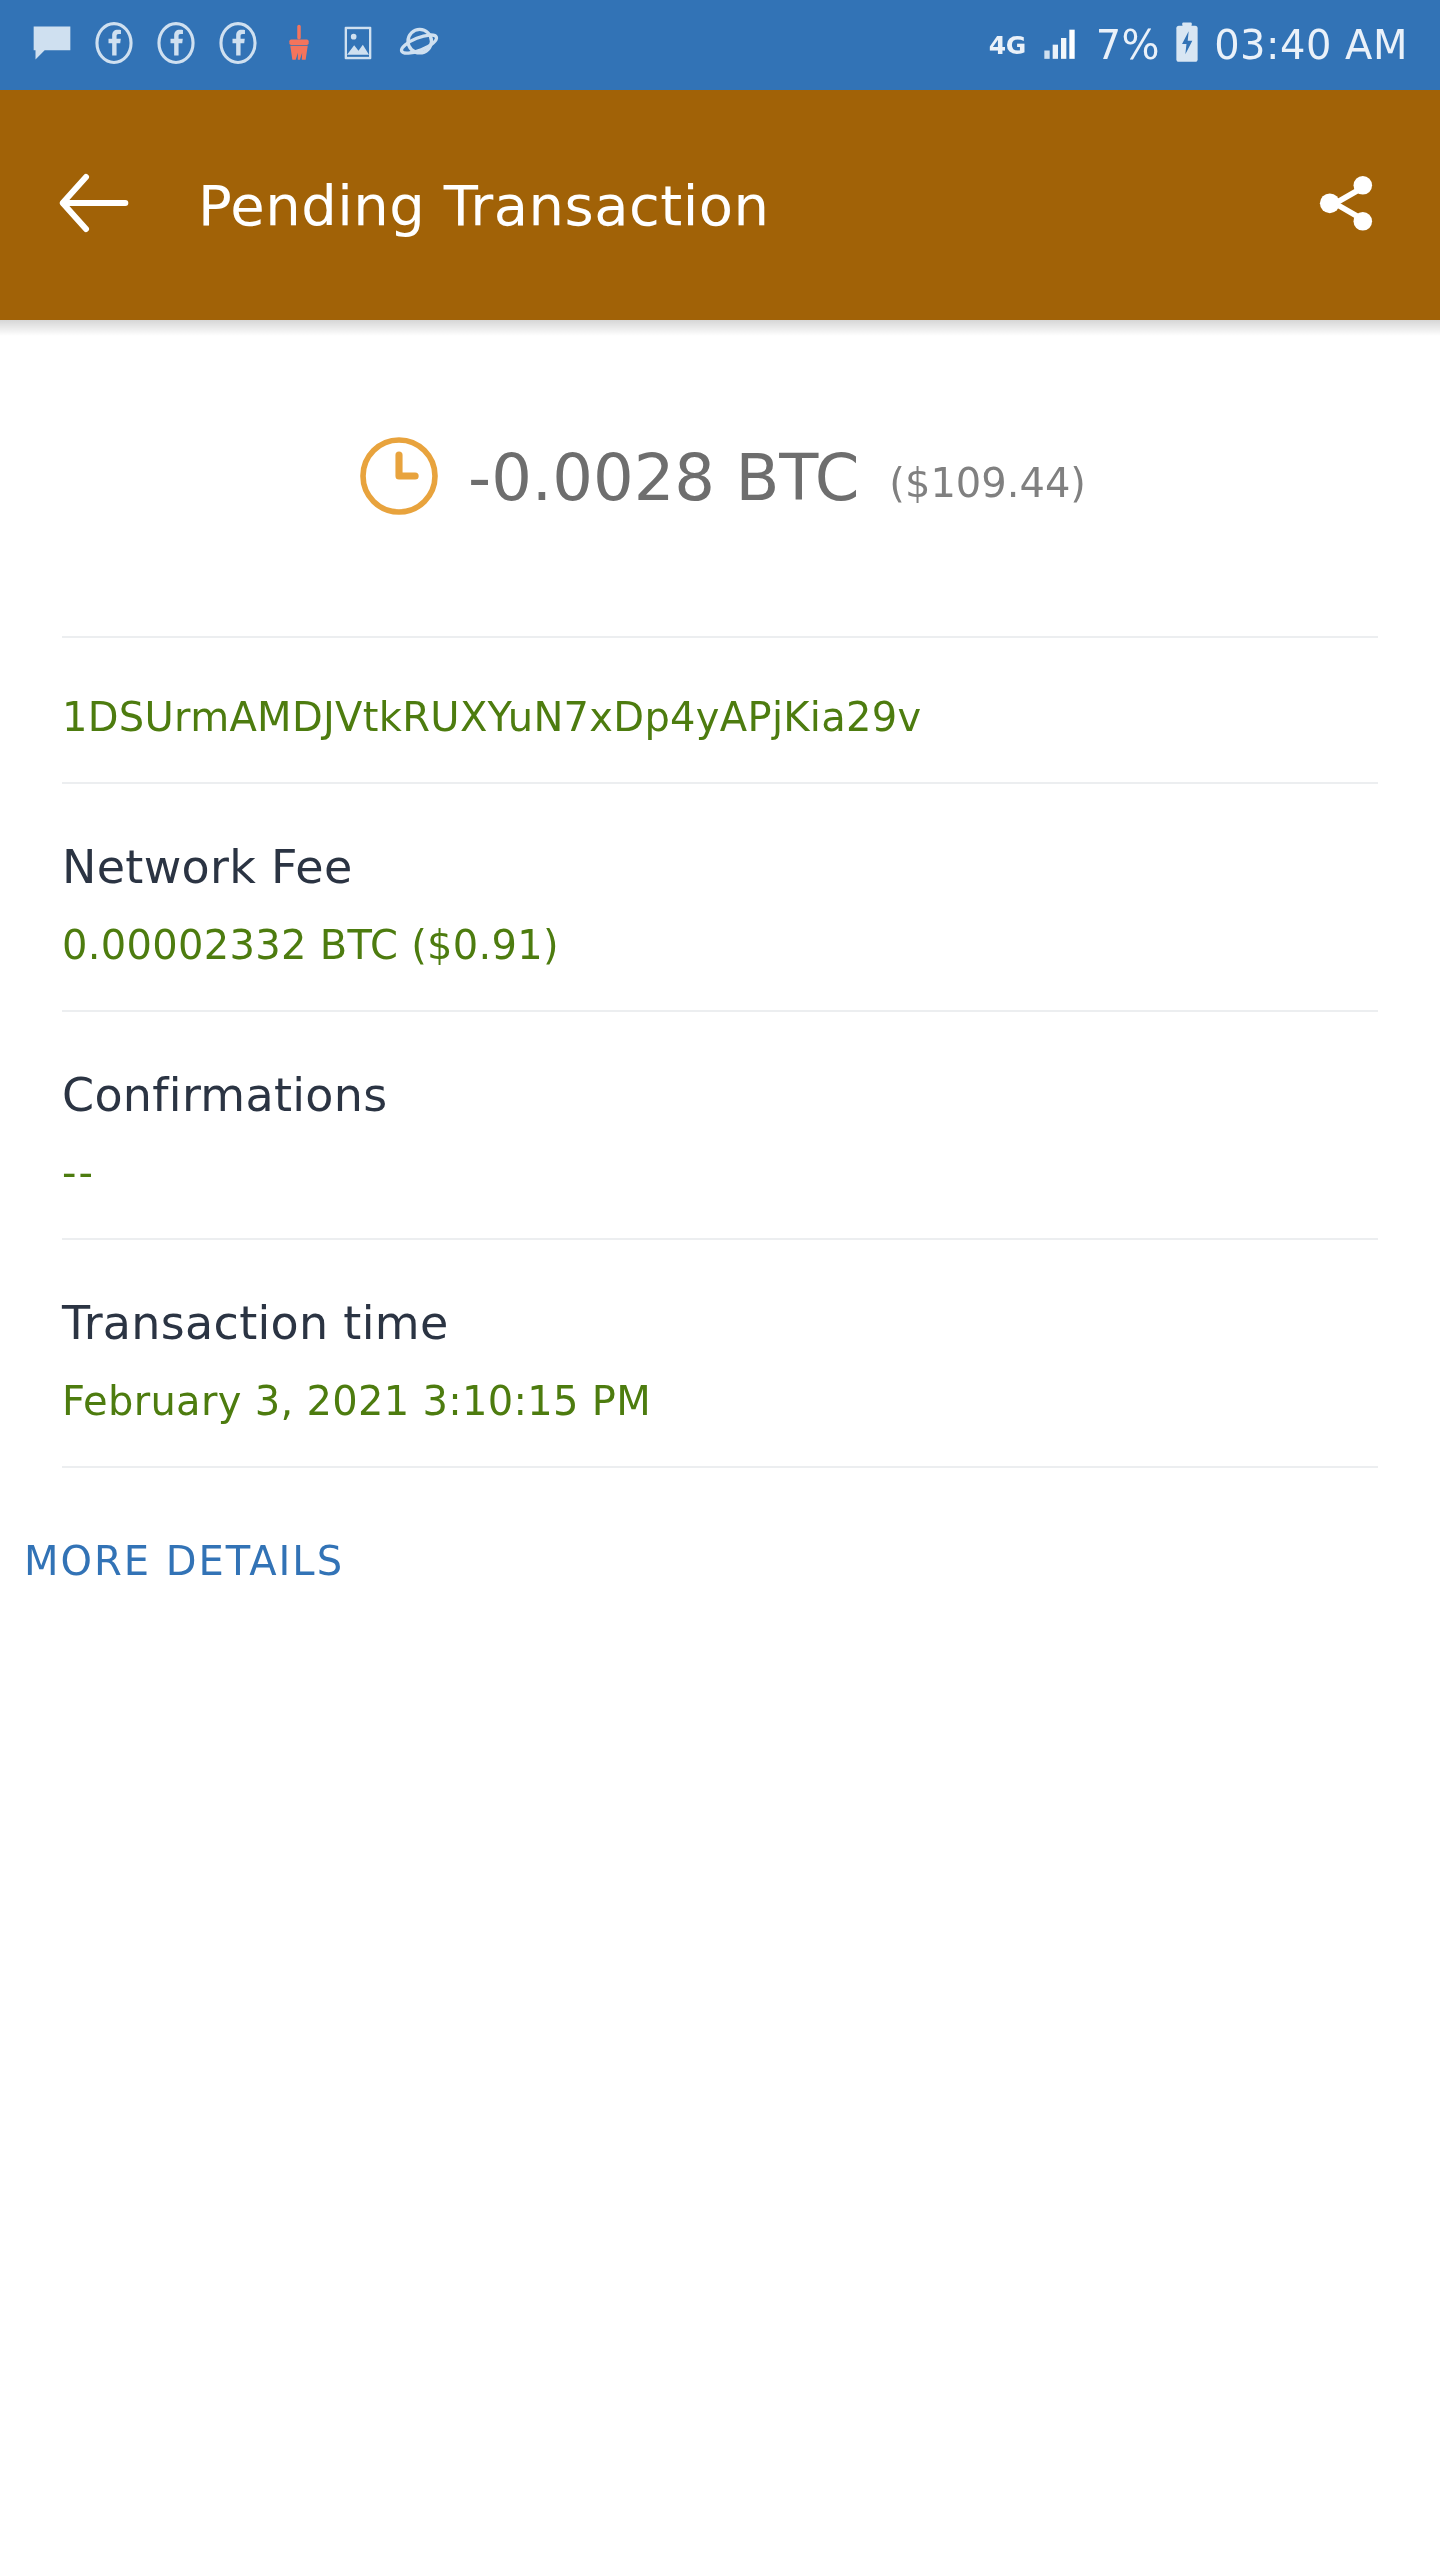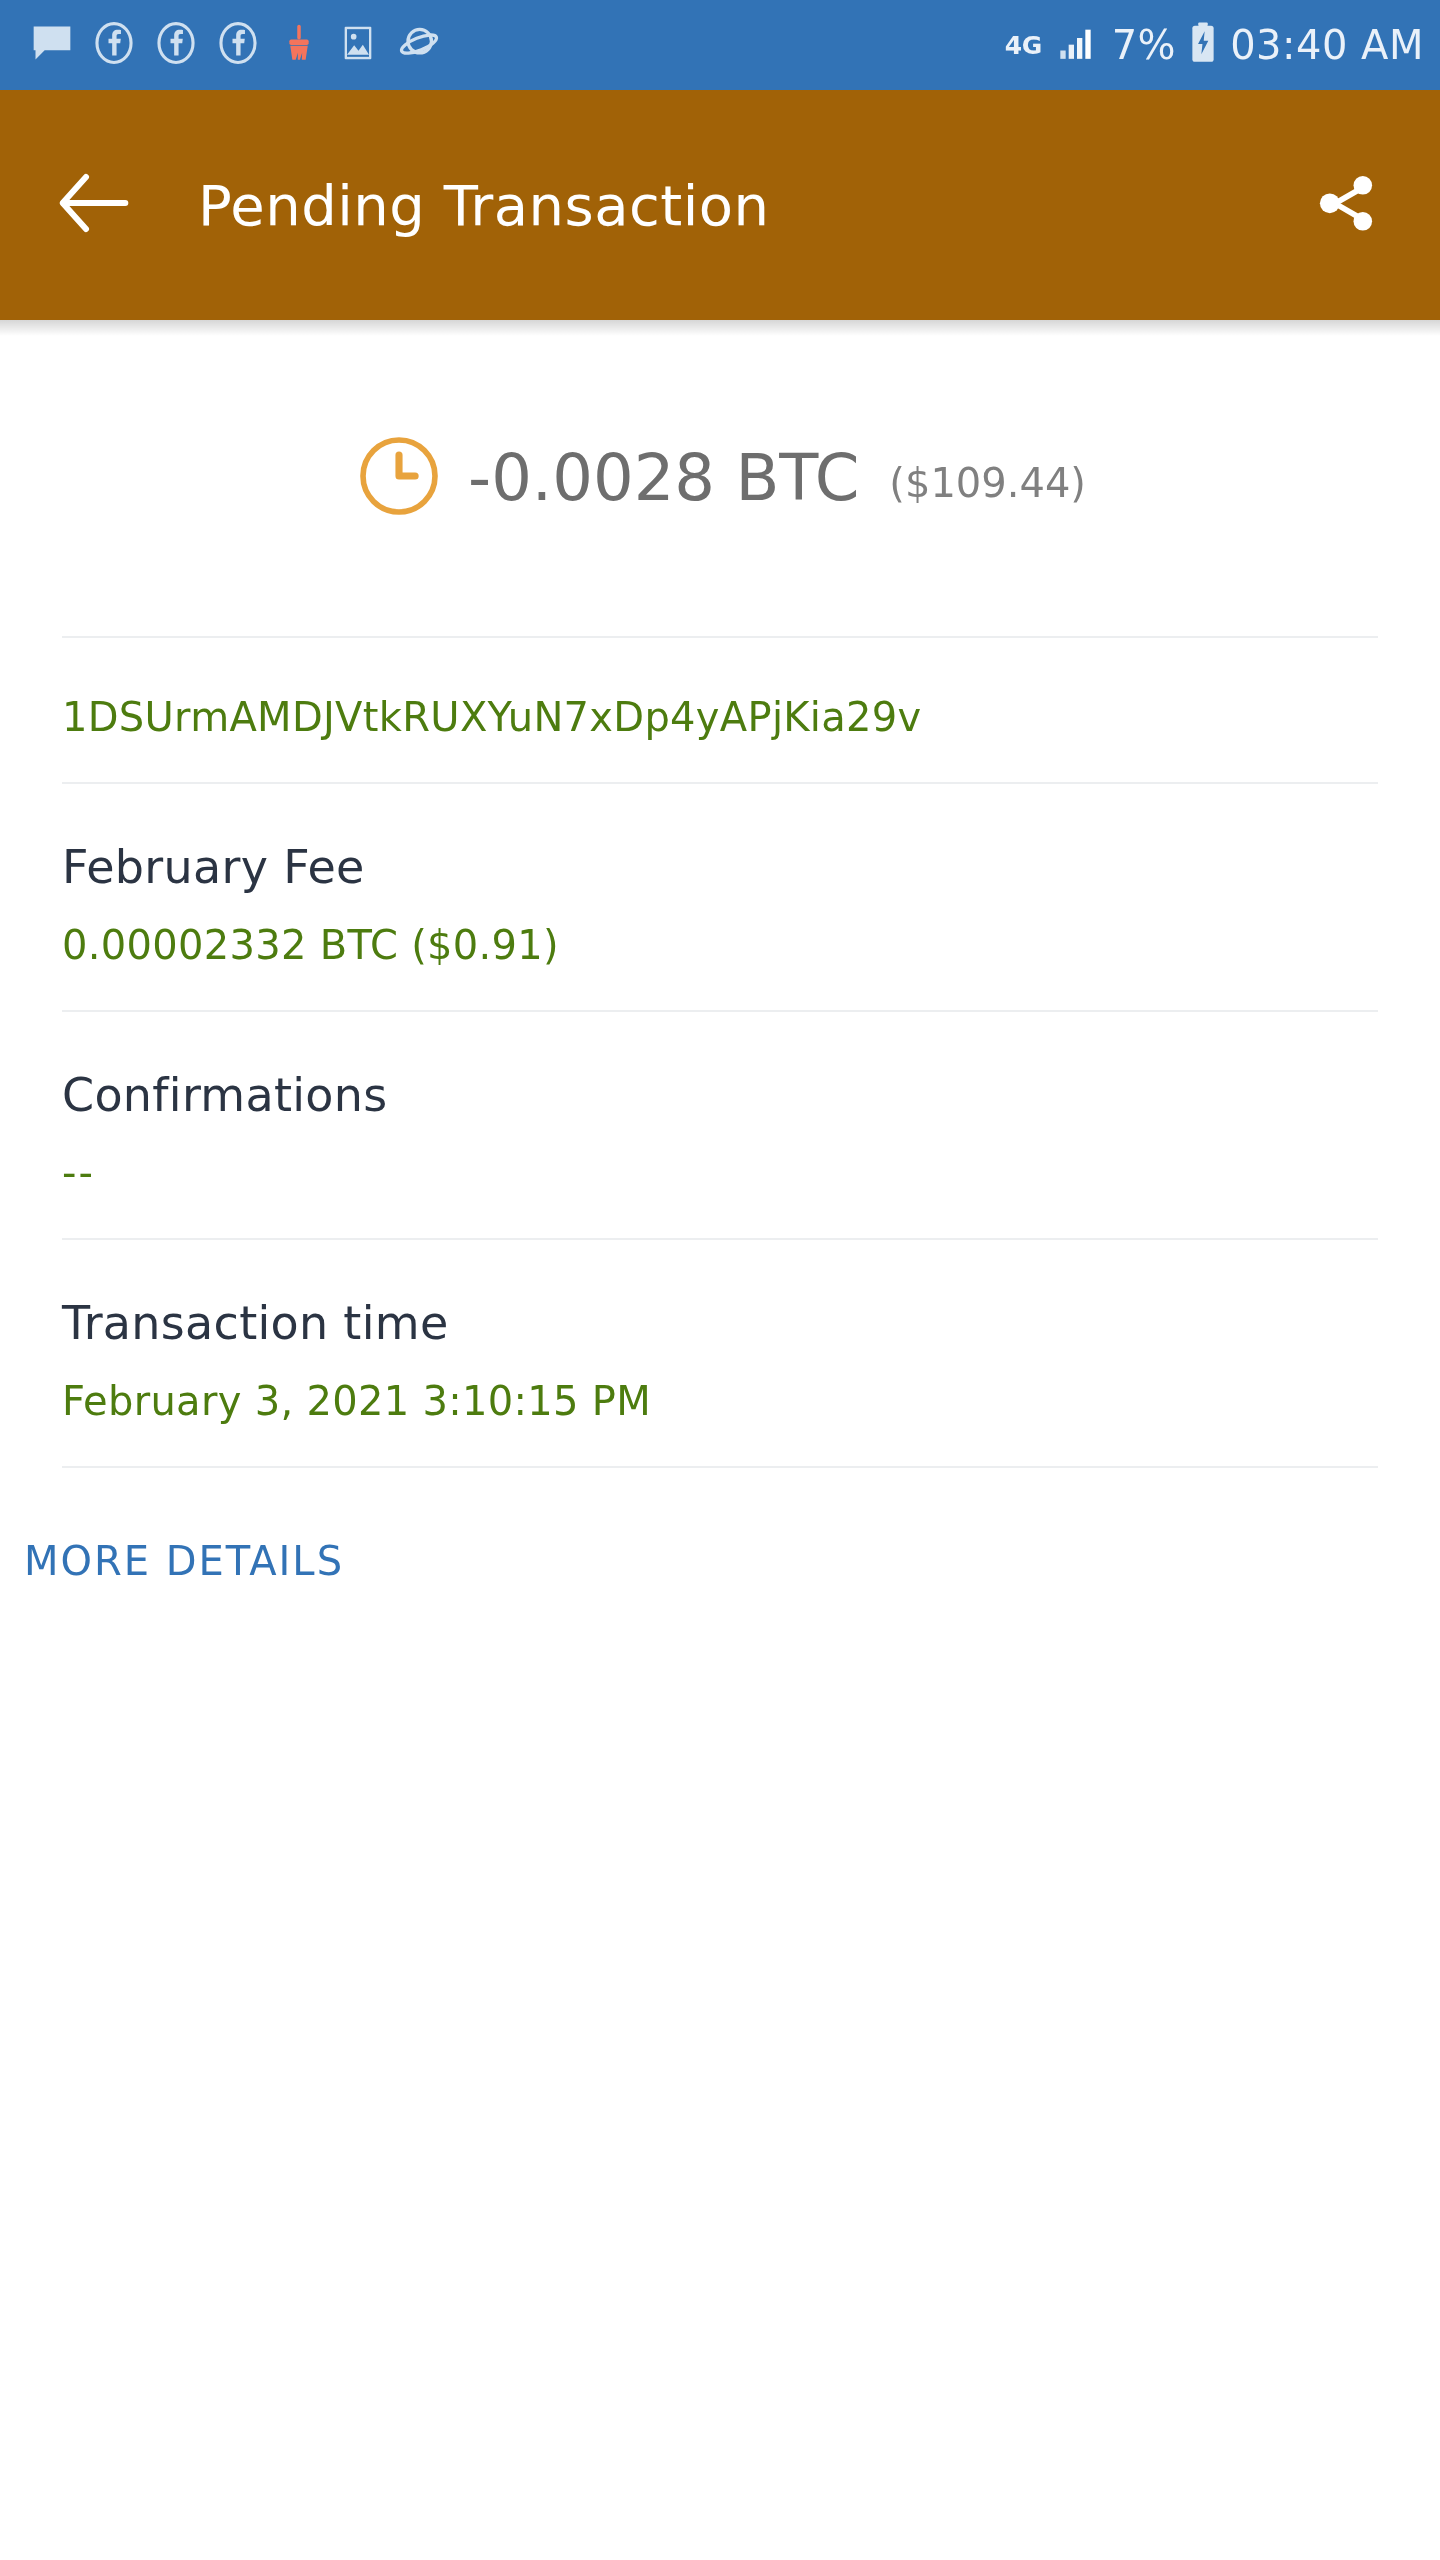--- a/index.html
+++ b/index.html
@@ -8,21 +8,21 @@
     background:#ffffff;
     font-family:"DejaVu Sans", sans-serif;
     overflow:hidden;
   }
 
   
   .statusbar{
     height:90px; width:100%;
     background:#3273b6;
     display:flex; align-items:center;
-    padding:0 16px 0 30px;
+    padding:0 32px 0 30px;
     position:relative;
   }
   .sb-left{ display:flex; align-items:center; gap:18px; }
   .sb-right{ display:flex; align-items:center; gap:12px; margin-left:auto; }
 
   .sb-icon{ display:block; }
 
   .sb-text{
     color:#eaf1f9; font-size:40px; letter-spacing:0.5px;
     font-family:"DejaVu Sans", sans-serif; white-space:nowrap;
@@ -240,21 +240,21 @@
 
   <div class="divider"></div>
 
   <div class="row">
     <div class="row-value">1DSUrmAMDJVtkRUXYuN7xDp4yAPjKia29v</div>
   </div>
 
   <div class="divider"></div>
 
   <div class="row">
-    <div class="row-label">February Fee</div>
+    <div class="row-label">Network Fee</div>
     <div class="row-value">0.00002332 BTC ($0.91)</div>
   </div>
 
   <div class="divider"></div>
 
   <div class="row">
     <div class="row-label">Confirmations</div>
     <div class="row-value dashes">--</div>
   </div>
 

